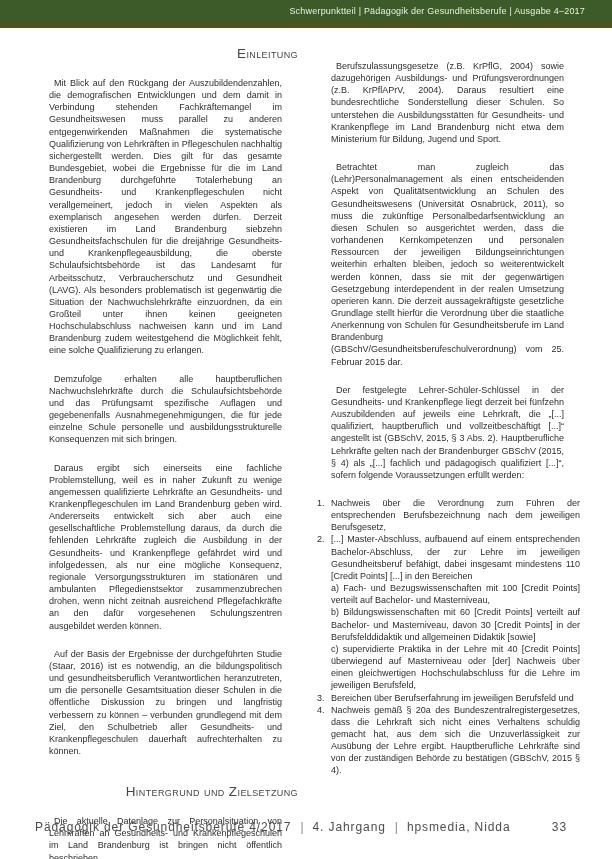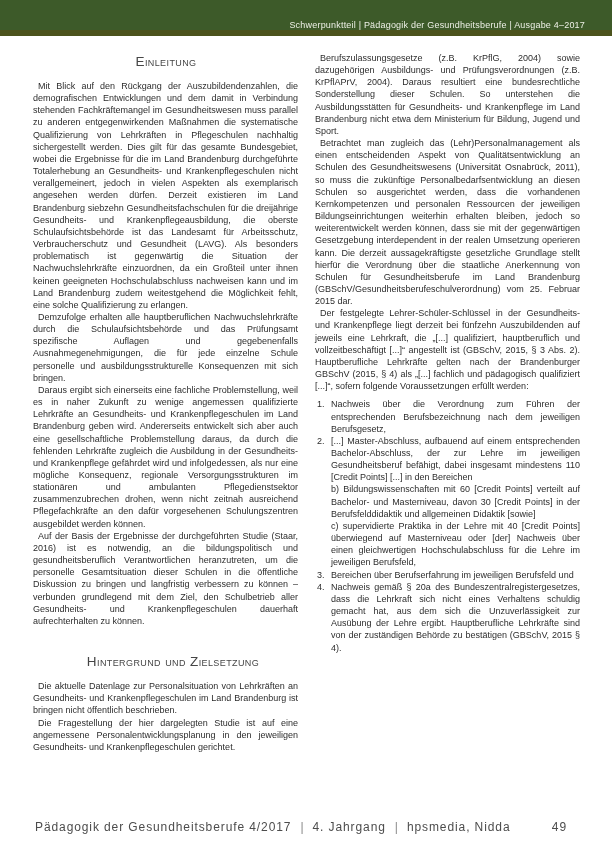--- a/index.html
+++ b/index.html
@@ -7,24 +7,24 @@
   .page {
     position: relative;
     width: 612px;
     height: 859px;
     background: #ffffff;
     font-family: "Liberation Sans", sans-serif;
     overflow: hidden;
   }
   
   .banner {
-    height: 30px;
+    height: 22px;
     background: #3d5a29;
     display: flex;
-    align-items: flex-end;
+    align-items: center;
     justify-content: flex-end;
     padding-right: 27px;
   }
   .banner-text {
     color: #edf0e6;
     font-size: 9px;
     letter-spacing: 0.2px;
     white-space: nowrap;
   }
   .banner-stripe { height: 6px; background: #4c531d; }
@@ -36,28 +36,28 @@
     padding: 16px 32px 0 33px;
   }
   .col {
     width: 265px;
     font-size: 9px;
     line-height: 12.15px;
     color: #2d2d2d;
     text-align: justify;
     hyphens: auto;
   }
-  .col p { text-indent: 5px; margin: 0; }
+  .col p { text-indent: 5px; margin: 16px; }
   h2.section-heading {
     font-size: 13.5px;
     font-weight: 400;
     font-variant: small-caps;
     letter-spacing: 0.4px;
     color: #454545;
-    text-align: center;
+    text-align: right;
     line-height: 15px;
   }
   .h-first  { margin: 2px 0 11px 1px; }
   .h-second { margin: 27px 0 11px 15px; }
 
   
   .req-list { margin-top: 6px; }
   .list-item { position: relative; padding-left: 16px; }
   .list-num { position: absolute; left: 2px; top: 0; }
   .after-list { margin-top: 12px; }
@@ -107,20 +107,24 @@
 
       <div class="req-list">
         <div class="list-item">
           <span class="list-num">1.</span>
           <span>Nachweis über die Verordnung zum Führen der entsprechenden Berufsbezeichnung nach dem jeweiligen Berufsgesetz,</span>
         </div>
         <div class="list-item">
           <span class="list-num">2.</span>
           <div>[...] Master-Abschluss, aufbauend auf einem entsprechenden Bachelor-Abschluss, der zur Lehre im jeweiligen Gesundheitsberuf befähigt, dabei insgesamt mindestens 110 [Credit Points] [...] in den Bereichen</div>
           <div class="subitem">
+            <span>a)</span>
+            <span>Fach- und Bezugswissenschaften mit 100 [Credit Points] verteilt auf Bachelor- und Masterniveau,</span>
+          </div>
+          <div class="subitem">
             <span>b)</span>
             <span>Bildungswissenschaften mit 60 [Credit Points] verteilt auf Bachelor- und Masterniveau, davon 30 [Credit Points] in der Berufsfelddidaktik und allgemeinen Didaktik [sowie]</span>
           </div>
           <div class="subitem">
             <span>c)</span>
             <span>supervidierte Praktika in der Lehre mit 40 [Credit Points] überwiegend auf Masterniveau oder [der] Nachweis über einen gleichwertigen Hochschulabschluss für die Lehre im jeweiligen Berufsfeld,</span>
           </div>
         </div>
         <div class="list-item">
           <span class="list-num">3.</span>
@@ -133,16 +137,16 @@
       </div>
 
     </div>
 
   </div>
 
   <div class="footer">
     <span>
       <span>Pädagogik der Gesundheitsberufe 4/2017</span><span class="sep">|</span><span>4. Jahrgang</span><span class="sep">|</span><span>hpsmedia, Nidda</span>
     </span>
-    <span>49</span>
+    <span>33</span>
   </div>
 
 </div>
 
 </body></html>

